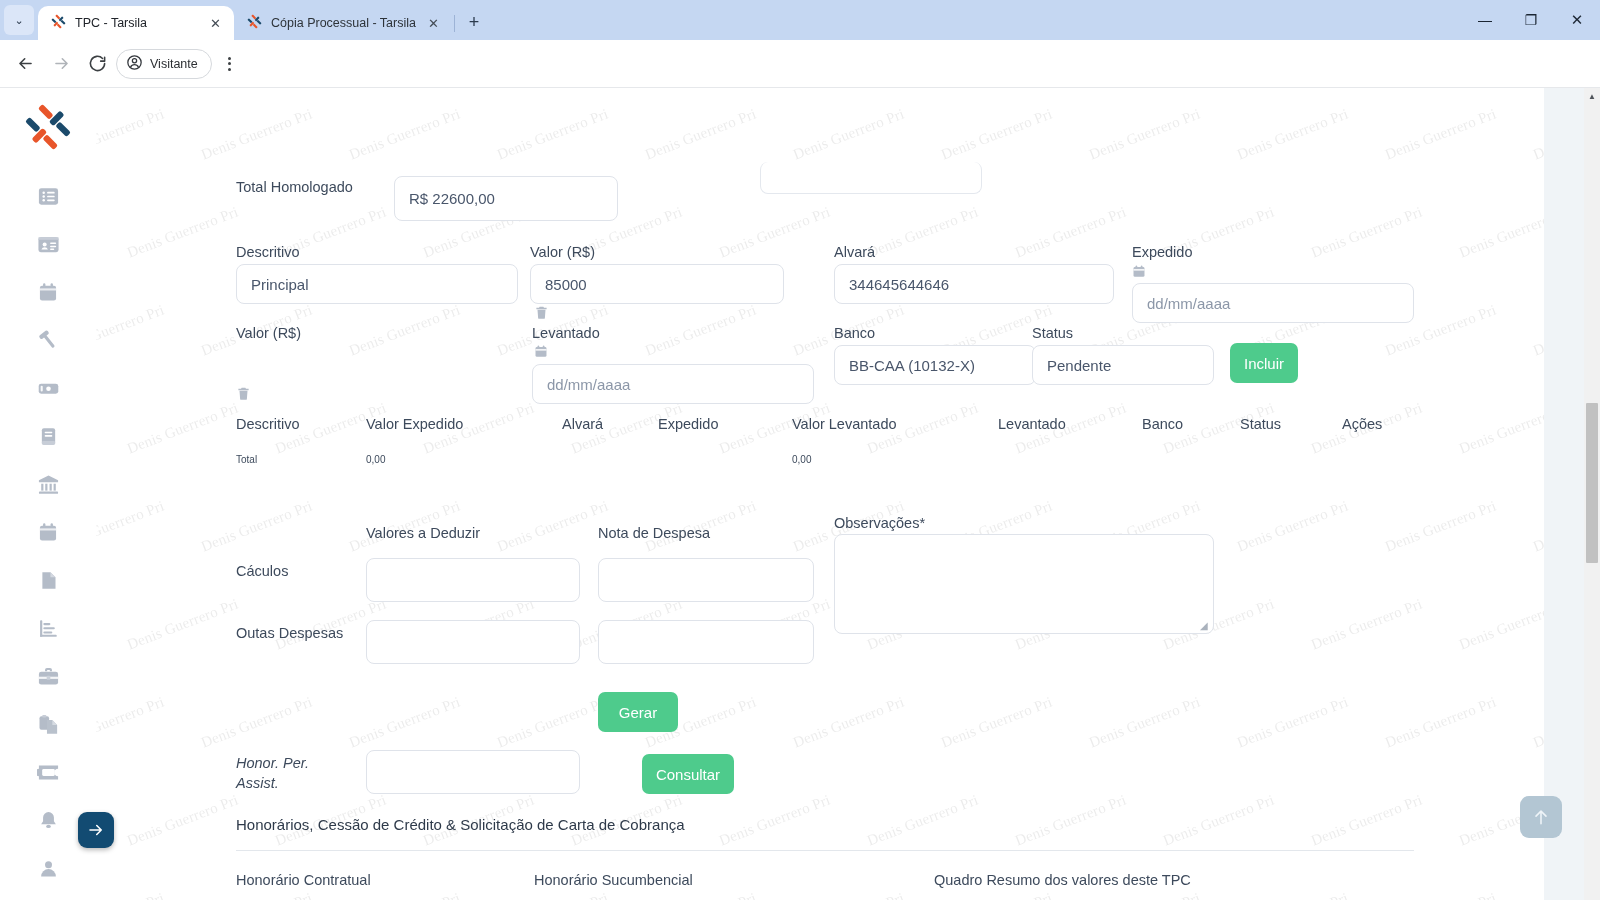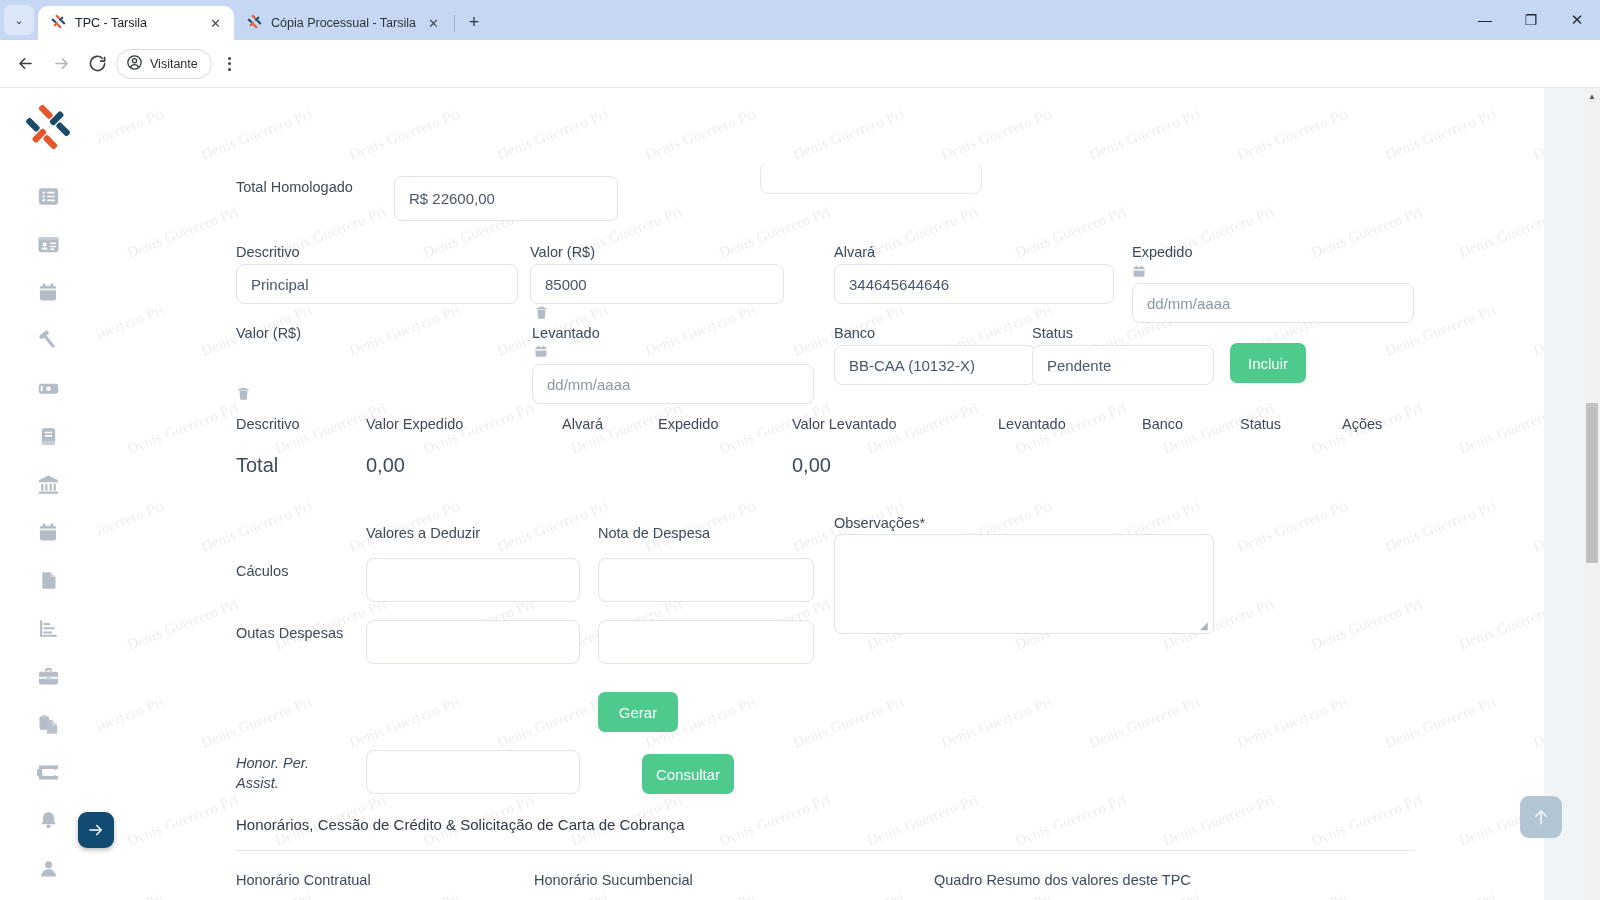--- a/index.html
+++ b/index.html
@@ -101,21 +101,21 @@
 
   .abs { position:absolute; }
 
   .btn-green {
     background:#4ecb8c; color:#fff; border:none; border-radius:7px;
     font-size:15px; font-family:"Liberation Sans", sans-serif;
     display:flex; align-items:center; justify-content:center; cursor:pointer;
   }
 
   .tbl-head { font-size: 14.5px; color:#3d4a5c; }
-  .tbl-cell { font-size: 20px; color:#3d4a5c; }
+  .tbl-cell { font-size: 10px; color:#3d4a5c; }
 
   .section-title { font-size: 15px; font-weight: normal; color:#2e3a4a; }
   .hr { height:1px; background:#e3e7ec; }
 
   .textarea {
     border:1px solid #dfe3ea; border-radius:8px; background:#fff; position:relative;
   }
   .textarea .grip {
     position:absolute; right:3px; bottom:2px; width:10px; height:10px;
     color:#aab2bd; font-size:10px; line-height:10px;
@@ -527,21 +527,21 @@
             </svg>
         </div>
         <div class="abs fld ph" style="left:436px; top:276px; width:282px; height:40px;">dd/mm/aaaa</div>
 
         <div class="abs lbl" style="left:738px; top:236px;">Banco</div>
         <div class="abs fld" style="left:738px; top:257px; width:202px; height:40px;">BB-CAA (10132-X)</div>
 
         <div class="abs lbl" style="left:936px; top:236px;">Status</div>
         <div class="abs fld" style="left:936px; top:257px; width:182px; height:40px;">Pendente</div>
 
-        <button class="abs btn-green" style="left:1134px; top:255px; width:76px; height:40px;">Incluir</button>
+        <button class="abs btn-green" style="left:1134px; top:255px; width:68px; height:40px;">Incluir</button>
 
         <div class="abs tbl-head" style="left:140px; top:328px;">Descritivo</div>
         <div class="abs tbl-head" style="left:270px; top:328px;">Valor Expedido</div>
         <div class="abs tbl-head" style="left:466px; top:328px;">Alvará</div>
         <div class="abs tbl-head" style="left:562px; top:328px;">Expedido</div>
         <div class="abs tbl-head" style="left:696px; top:328px;">Valor Levantado</div>
         <div class="abs tbl-head" style="left:902px; top:328px;">Levantado</div>
         <div class="abs tbl-head" style="left:1046px; top:328px;">Banco</div>
         <div class="abs tbl-head" style="left:1144px; top:328px;">Status</div>
         <div class="abs tbl-head" style="left:1246px; top:328px;">Ações</div>

